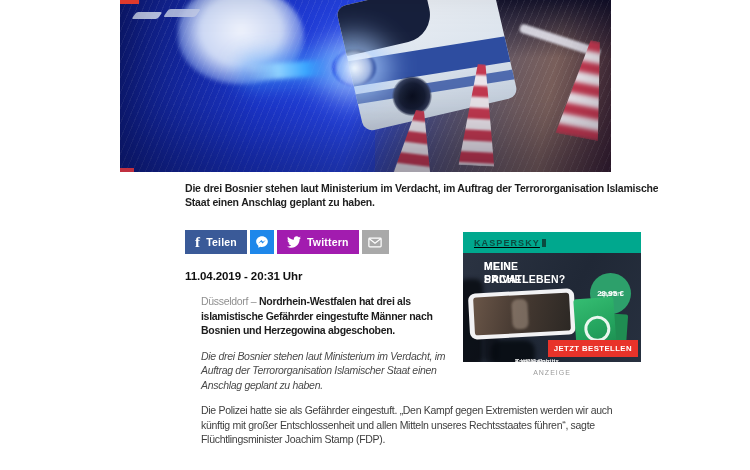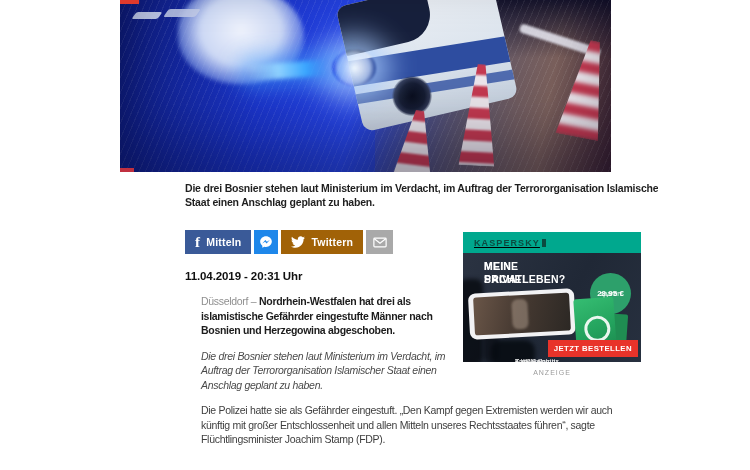--- a/index.html
+++ b/index.html
@@ -79,21 +79,21 @@
         padding:4px 6px;letter-spacing:0.4px;border:none;cursor:pointer;margin-top:24px;}
   .ad-label{margin-top:7px;text-align:center;font-size:7px;color:#9b9b9b;letter-spacing:1px;}
 
   
   .share-row{display:flex;gap:3px;height:24px;margin-bottom:10px;}
   .sbtn{display:flex;align-items:center;gap:6px;color:#fff;font-size:10.5px;font-weight:bold;
         padding:0 10px;border:none;cursor:pointer;letter-spacing:0.2px;}
   .sbtn.square{width:24px;padding:0;justify-content:center;}
   .sbtn.fb{background:#3a5a98;}
   .sbtn.ms{background:#1e87ea;}
-  .sbtn.tw{background:#a16207;}
+  .sbtn.tw{background:#a21caf;}
   .sbtn.em{background:#a9a9a9;width:27px;}
   .sbtn svg{display:block;}
 
   
   .timestamp{font-size:11.5px;font-weight:800;color:#101010;letter-spacing:-0.1px;margin:16px 0 12px 0;}
   .para{font-size:10.5px;line-height:14.5px;color:#3e3e3e;letter-spacing:-0.3px;margin:0 0 11px 16px;}
   .dateline{color:#8f8f8f;}
   .lead{color:#1c1c1c;font-weight:bold;}
   .para.italic{font-style:italic;color:#4a4a4a;}
 </style>
@@ -166,21 +166,21 @@
           </div>
           <button class="ad-cta">JETZT BESTELLEN</button>
         </div>
       </div>
       <div class="ad-label">ANZEIGE</div>
     </div>
 
     <div class="share-row">
       <button class="sbtn fb">
         <span style="font-family:'Liberation Serif',serif;font-size:15px;font-weight:bold;line-height:1;">f</span>
-        <span>Mitteln</span>
+        <span>Teilen</span>
       </button>
       <button class="sbtn ms square">
         <svg width="14" height="14" viewBox="0 0 24 24" fill="#ffffff">
             <path d="M12 2C6.477 2 2 6.145 2 11.259c0 2.913 1.454 5.512 3.726 7.21V22l3.405-1.869c.909.252 1.871.388 2.869.388 5.523 0 10-4.145 10-9.259S17.523 2 12 2zm1.008 12.461l-2.545-2.714-4.97 2.714 5.467-5.79 2.545 2.714 4.97-2.714-5.467 5.79z"></path>
           </svg>
       </button>
       <button class="sbtn tw">
         <svg width="14" height="12" viewBox="0 0 24 20" fill="#ffffff">
             <path d="M23.954 2.569c-.885.392-1.83.656-2.825.775 1.014-.611 1.794-1.574 2.163-2.723-.951.555-2.005.959-3.127 1.184C19.269.846 17.992.246 16.574.246c-2.717 0-4.92 2.203-4.92 4.917 0 .39.045.765.127 1.124C7.691 6.094 4.066 4.13 1.64 1.161c-.427.722-.666 1.561-.666 2.475 0 1.71.87 3.213 2.188 4.096-.807-.026-1.566-.248-2.228-.616v.061c0 2.385 1.693 4.374 3.946 4.827-.413.111-.849.171-1.296.171-.314 0-.615-.03-.916-.086.631 1.953 2.445 3.377 4.604 3.417-1.68 1.319-3.809 2.105-6.102 2.105-.39 0-.779-.023-1.17-.067 2.189 1.394 4.768 2.209 7.557 2.209 9.054 0 14-7.497 14-13.986 0-.209 0-.42-.015-.63.961-.689 1.8-1.56 2.46-2.548l-.048-.02z"></path>
           </svg>

